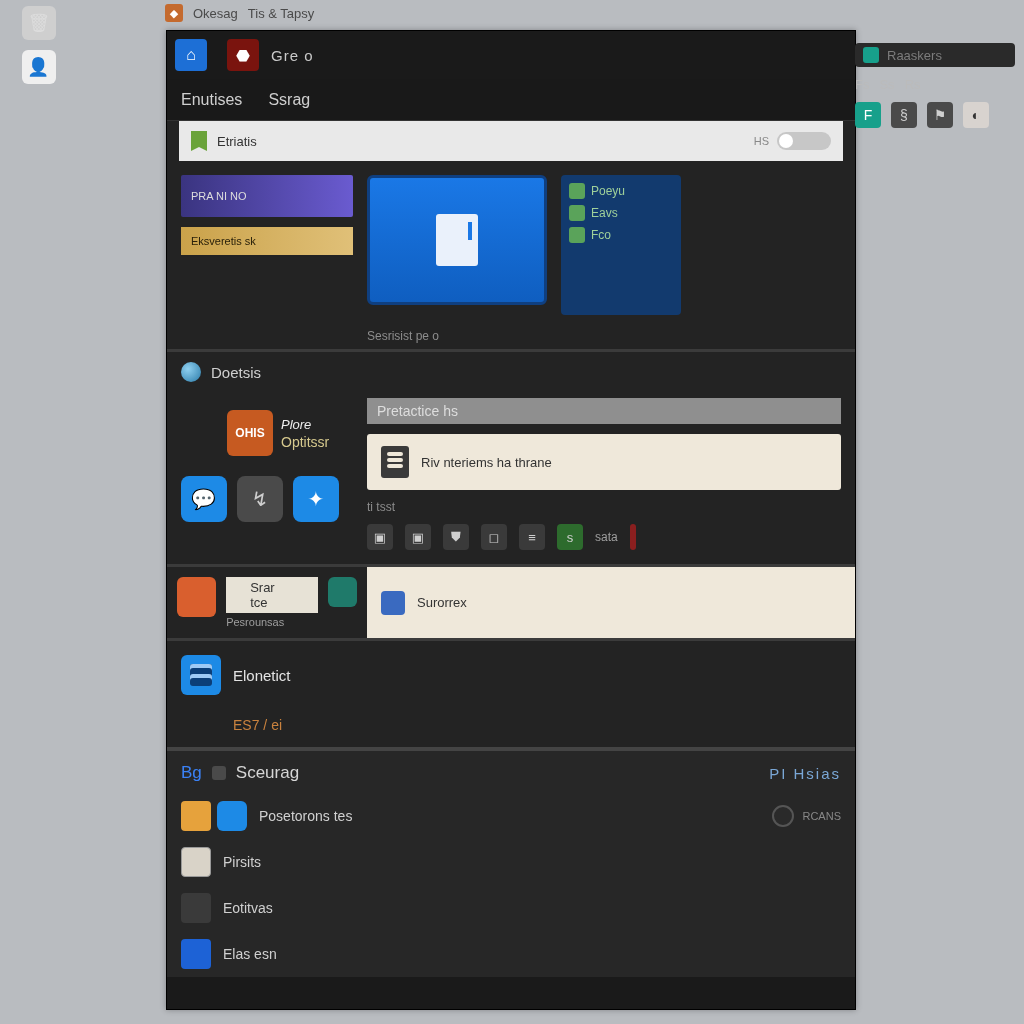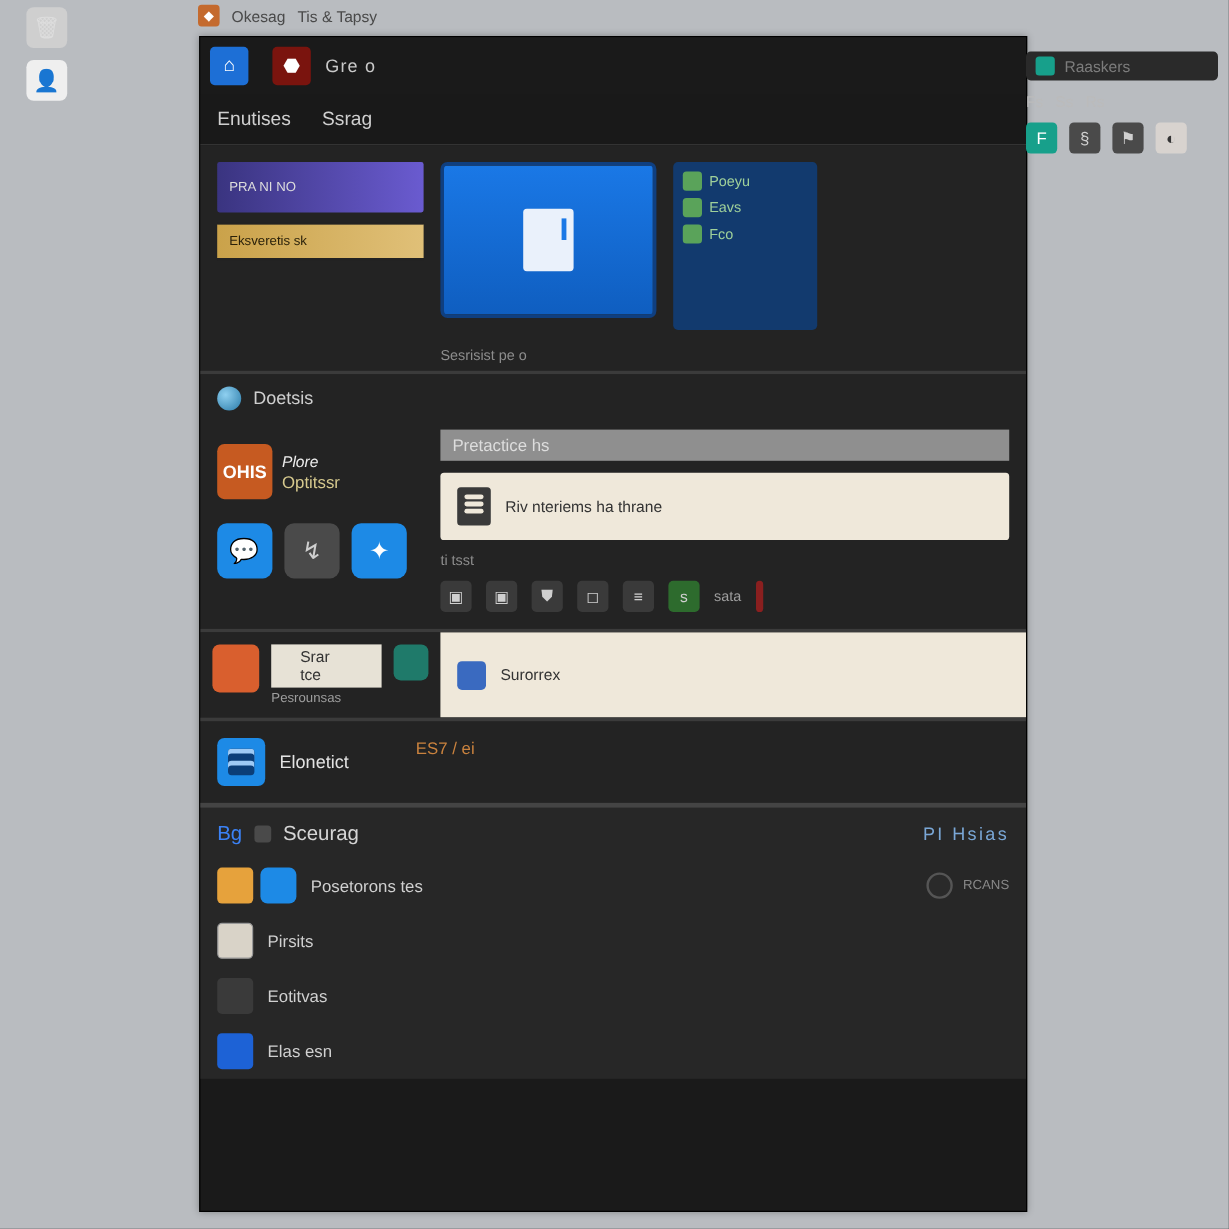--- a/index.html
+++ b/index.html
@@ -109,21 +109,21 @@
   }
   .side-tile .st-row{display:flex;align-items:center;gap:6px;color:#9fd09a;font-size:12px;}
   .st-ic{width:16px;height:16px;background:#5aa35a;border-radius:3px;}
   .panel-cap { color:#8d8d8d; font-size:12px; padding:0 14px 6px 200px; }
   
   .secB-head{ display:flex; align-items:center; gap:10px; padding:10px 14px; color:#cfcfcf; font-size:15px;}
   .secB-head .globe{width:20px;height:20px;border-radius:50%;background:radial-gradient(circle at 35% 35%,#8fd0f0,#2a7aa8);}
   .secB-body{ display:flex; gap:14px; padding:6px 14px 14px 14px; }
   .cat-col{ width:172px; display:flex; flex-direction:column; gap:8px;}
   .cat-card{ height:70px; display:flex; align-items:center; gap:8px; }
-  .cat-ic{ width:46px; height:46px; border-radius:6px; display:flex; align-items:center; justify-content:center; color:#fff; font-size:15px; font-weight:bold;}
+  .cat-ic{ width:46px; height:46px; border-radius:6px; display:flex; align-items:center; justify-content:center; color:#fff; font-size:12px; font-weight:bold;margin-left:46px;}
   .cat-orange{background:#c65a21;}
   .cat-txt{ display:flex; flex-direction:column; gap:2px; }
   .cat-txt .t1{color:#eee;font-size:13px;font-style:italic;}
   .cat-txt .t2{color:#d6c98e;font-size:14px;}
   .cat-sq{ width:46px; height:46px; border-radius:8px; display:flex;align-items:center;justify-content:center;color:#fff;font-size:20px;}
   .sq-blue{background:#1d8ae6;}
   .sq-mid{background:#4a4a4a;color:#cfcfcf;}
   .right-col{ flex:1; display:flex; flex-direction:column; gap:10px;}
   .gray-bar{ background:#8f8f8f; color:#ddd; height:26px; display:flex; align-items:center; padding:0 10px; font-size:14px;}
   .feat-card{
@@ -140,21 +140,21 @@
   
   .list-row{ display:flex; border-top:3px solid #3b3b3b;}
   .lr-left{ width:200px; background:#232323; padding:10px; display:flex; gap:10px; align-items:flex-start;}
   .lr-ic{ width:40px; height:40px; background:#d95f2e; border-radius:6px;}
   .lr-ic.teal{background:#1f7a6a;}
   .lr-txt{display:flex;flex-direction:column;gap:3px;}
   .lr-t1{background:#e7e2d6;color:#333;padding:3px 24px;font-size:13px;}
   .lr-t2{color:#9e9e9e;font-size:11px;}
   .lr-right{ flex:1; background:#efe8da; color:#333; padding:12px 14px; display:flex; align-items:center; gap:12px;}
   .lr-right .ric{width:24px;height:24px;background:#3a6ac0;border-radius:4px;}
-  .full-row{ border-top:3px solid #3b3b3b; background:#232323; padding:14px; display:flex; flex-direction:row; gap:4px;}
+  .full-row{ border-top:3px solid #3b3b3b; background:#232323; padding:14px; display:flex; flex-direction:column; gap:22px;}
   .full-row .hdr{ display:flex; gap:12px; align-items:center;}
   .full-ic{width:40px;height:40px;background:#1d8ae6;border-radius:6px;display:flex;align-items:center;justify-content:center;}
   .full-ic::after{content:"";width:22px;height:22px;background:#0b3e78;border-radius:3px;box-shadow: inset 0 4px 0 #9ecaf5, inset 0 10px 0 #0b3e78, inset 0 14px 0 #9ecaf5;}
   .full-t1{color:#e3e3e3;font-size:15px;}
   .full-t2{color:#c9823e;font-size:14px;margin-left:52px;}
   
   .secD{ border-top:4px solid #444; background:#272727; padding:12px 14px 0 14px;}
   .secD-head{ display:flex; align-items:center; justify-content:space-between; margin-bottom:10px;}
   .secD-head .l{display:flex;align-items:center;gap:10px;color:#d6d6d6;font-size:17px;}
   .secD-head .l .a{color:#3b82f6;}
@@ -212,20 +212,30 @@
   </div>
 
   <div class="wrow subbar">
     <div class="left">
       <span>Enutises</span>
       <span>Ssrag</span>
     </div>
   </div>
 
   <div class="panel secA">
+    <div class="secA-head">
+      <div class="h-left">
+        <span class="bmk"></span>
+        <span>Etriatis</span>
+      </div>
+      <div style="display:flex;align-items:center;gap:8px">
+        <span style="color:#888;font-size:11px">HS</span>
+        <div class="toggle"></div>
+      </div>
+    </div>
     <div class="secA-body">
       <div class="promo-col">
         <div class="promo1">
             <span>PRA NI NO</span>
           </div>
         <div class="promo2">
             <span>Eksveretis sk</span>
           </div>
       </div>
       <div class="big-tile">

